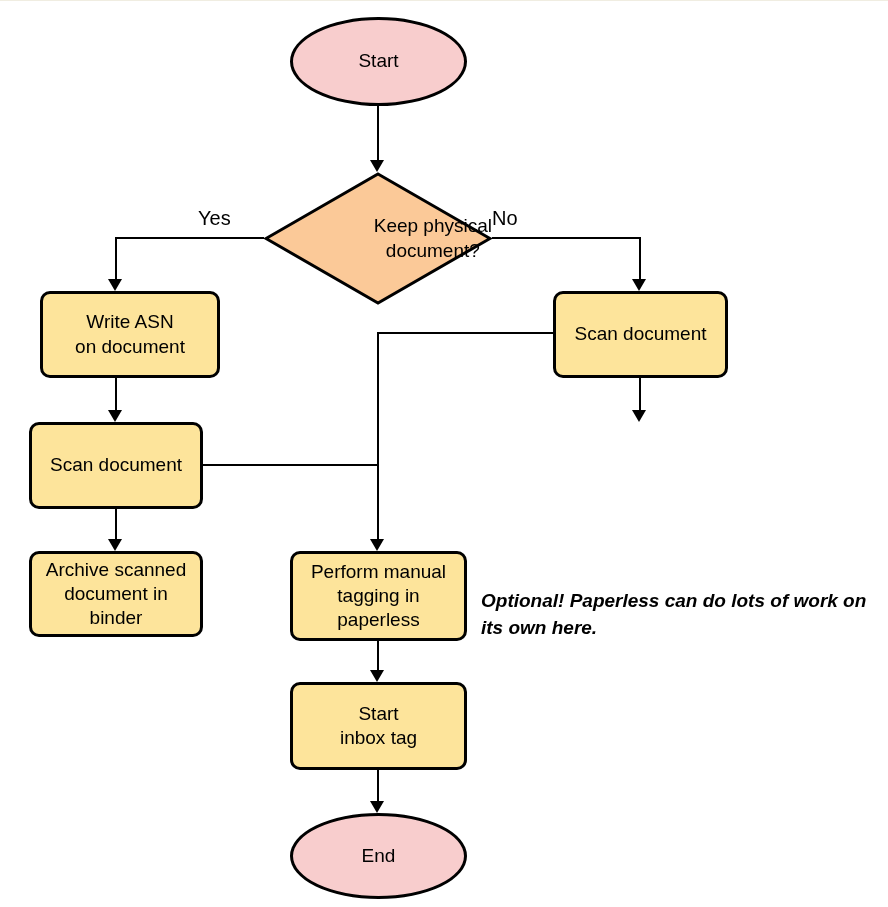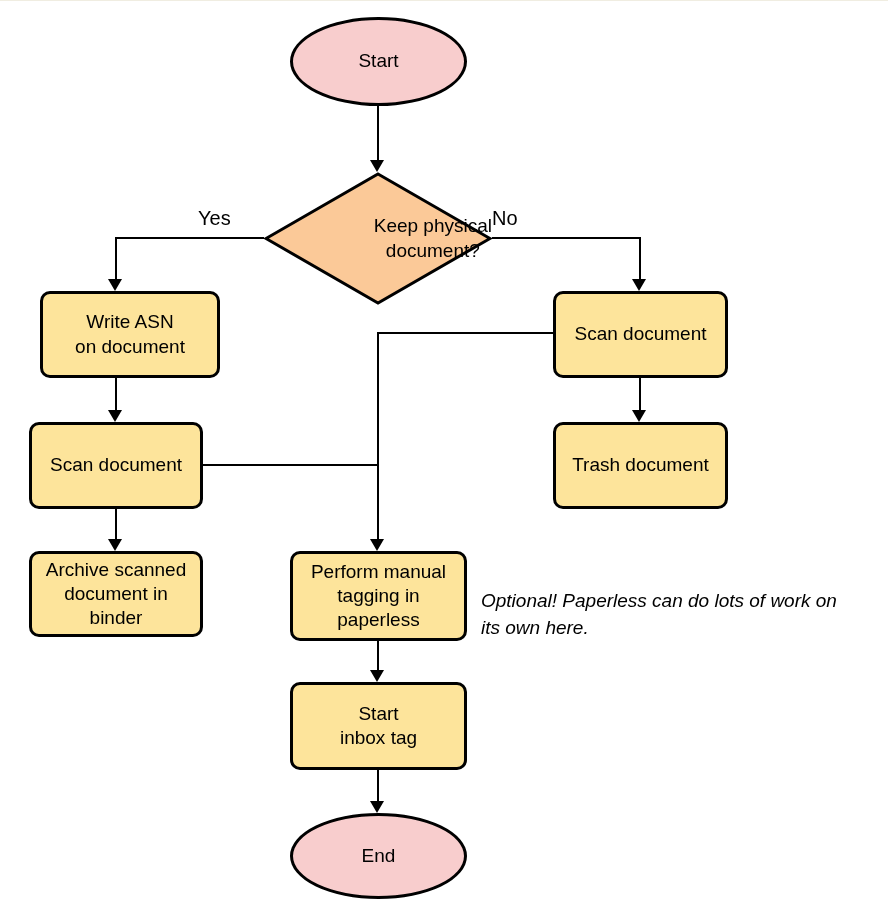--- a/index.html
+++ b/index.html
@@ -54,20 +54,21 @@
   }
   .edge-label {
     font-size: 20px;
     width: 60px;
   }
   .annotation {
     font-size: 19px;
     font-style: italic;
     line-height: 1.4;
     white-space: pre-line;
+    font-weight: bold;
   }
   .bottom-rule {
     left: 0; top: 900; width: 888px; height: 1px;
     background: #f0ede1;
   }
 </style>
 </head>
 <body style="--terminator_fill: #F8CDCD; --decision_fill: #FBC998; --process_fill: #FDE49B; --stroke: #000000; --background: #FFFFFF;">
 
 <div class="canvas">
@@ -130,23 +131,20 @@
   <div class="node process" style="left:29px; top:551px; width:174px; height:86px;align-items:center;">
     <span>Archive scanned
 document in
 binder</span>
   </div>
 
   <div class="node process" style="left:553px; top:291px; width:175px; height:87px;">
     <span>Scan document</span>
   </div>
 
-  <div class="node process" style="left:553px; top:422px; width:175px; height:87px;">
-    <span>Trash document</span>
-  </div>
 
   <div class="node process" style="left:290px; top:551px; width:177px; height:90px;">
     <span>Perform manual
 tagging in
 paperless</span>
   </div>
 
   <div class="node process" style="left:290px; top:682px; width:177px; height:88px;">
     <span>Start
 inbox tag</span>

